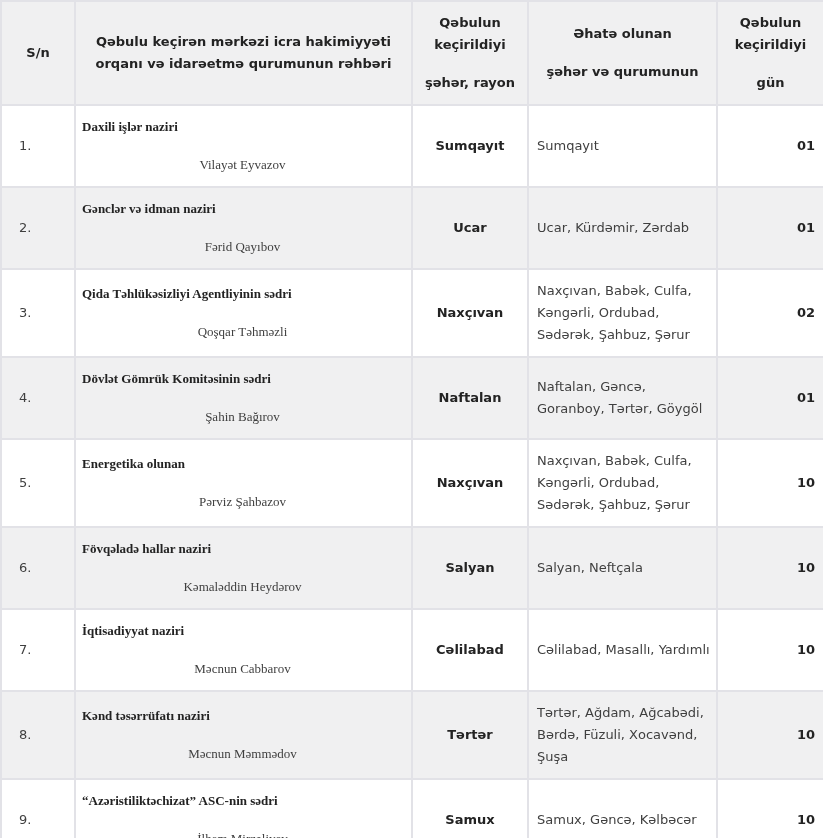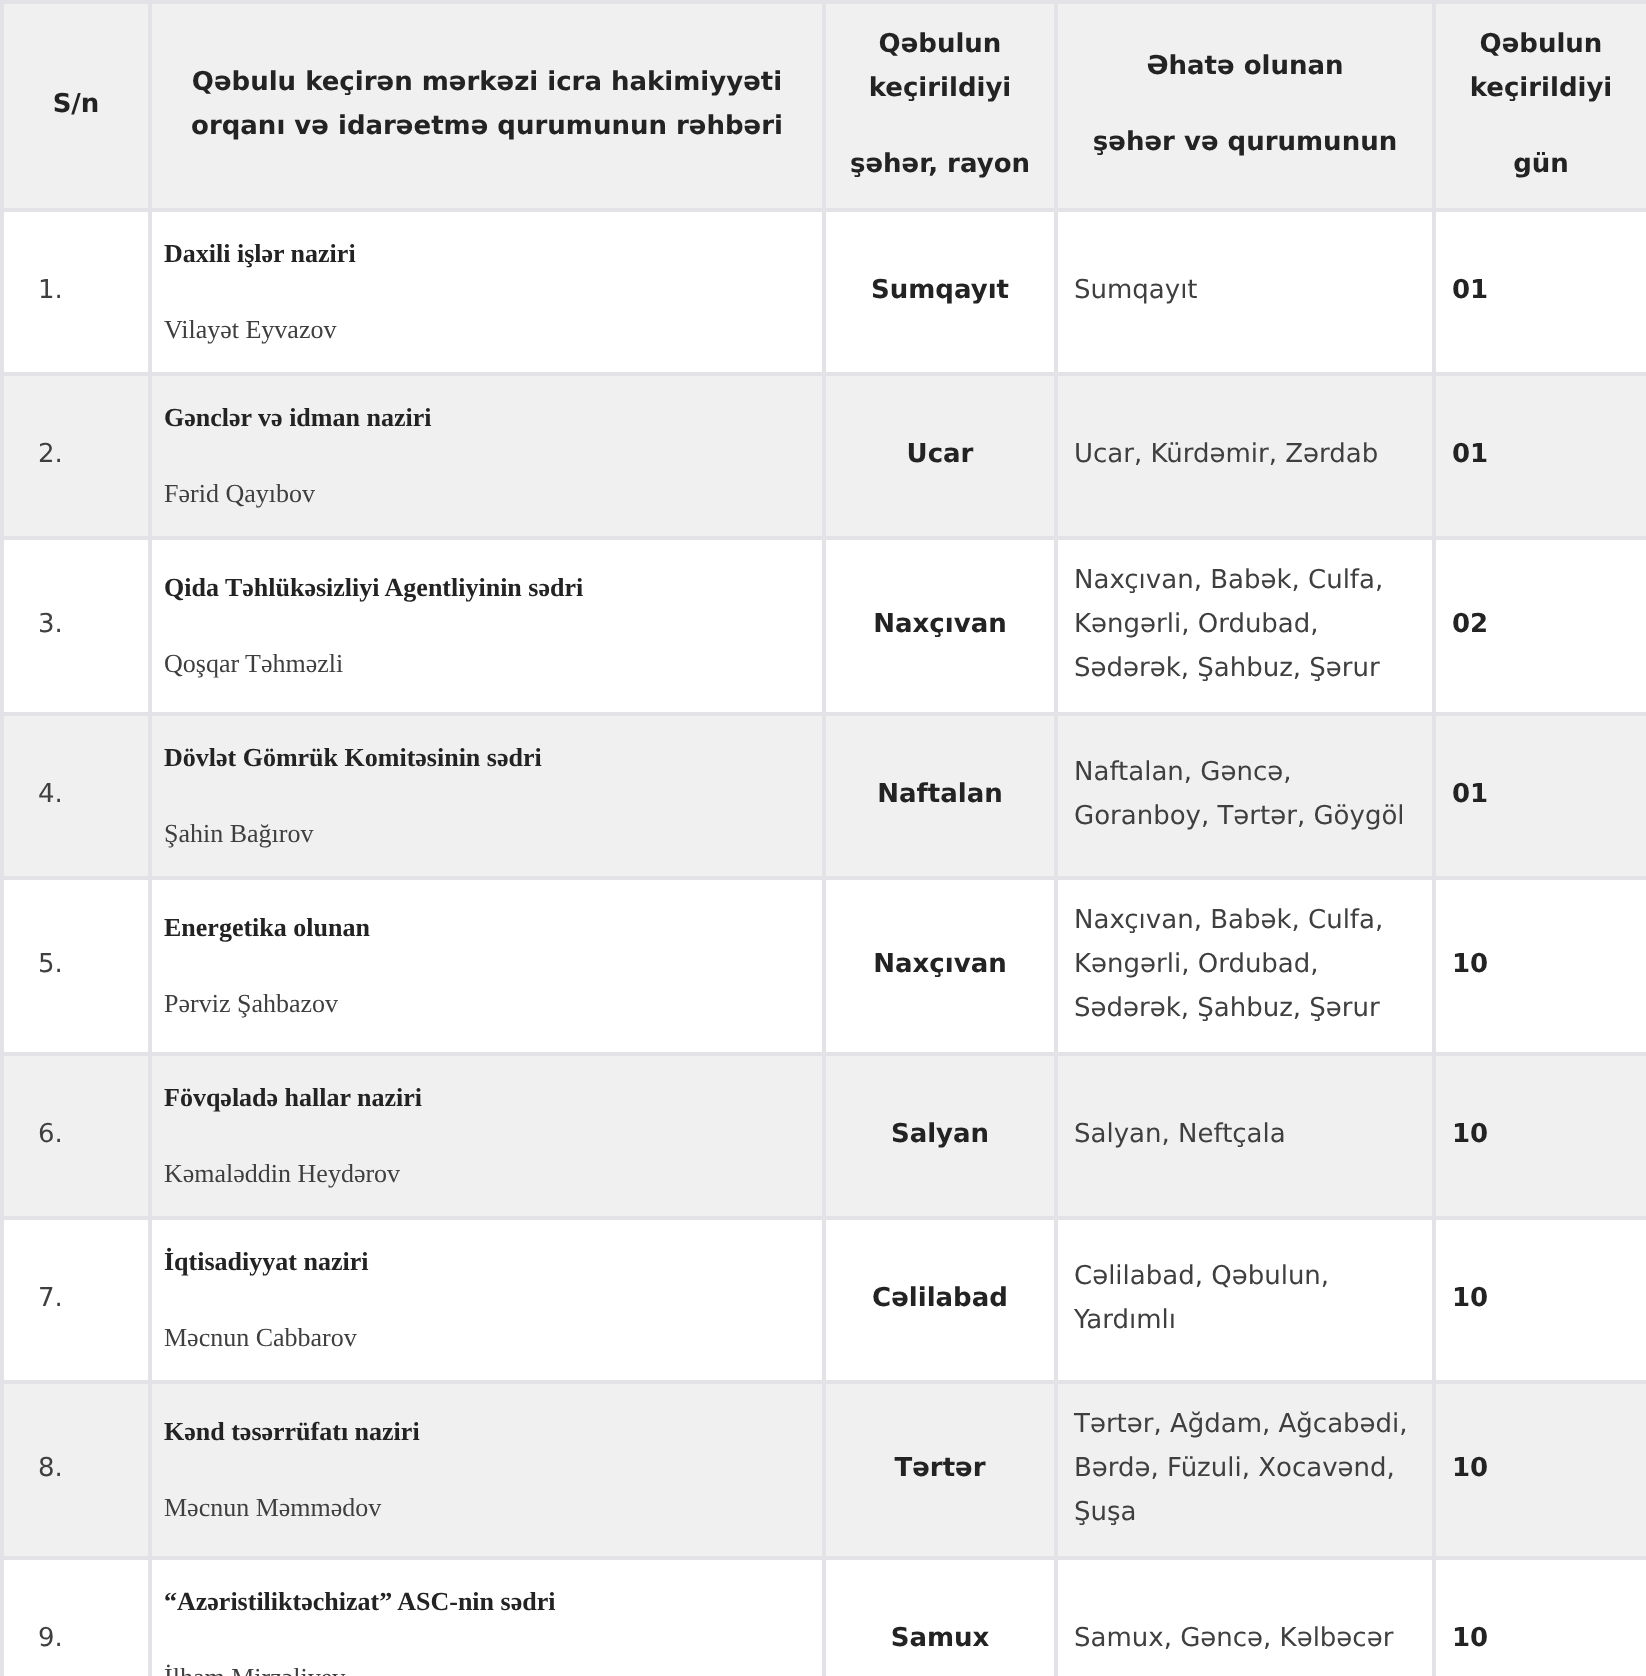--- a/index.html
+++ b/index.html
@@ -49,25 +49,25 @@
     padding:10px 4px;
   }
   thead th p{margin:0 0 16px 0;}
   thead th p:last-child{margin-bottom:0;}
 
   tbody tr{height:77px;}
   tbody tr:nth-child(even) td{background:var(--stripe-bg);}
   td.c-sn{text-align:left;padding-left:17px;}
   td.c-off{text-align:left;padding-left:6px;}
   td.c-off p{margin:0 0 16px 0;font-family:Liberation Serif, serif;}
-  td.c-off p:last-child{margin-bottom:0;}
+  td.c-off p:last-child{margin-bottom:0;text-align:center;}
   td.c-off .title{font-weight:bold;color:var(--text-bold);}
   td.c-loc{text-align:center;font-weight:bold;color:var(--text-bold);}
   td.c-cov{text-align:left;padding:10px 2px 10px 8px;}
-  td.c-day{text-align:left;font-weight:bold;color:var(--text-bold);}
+  td.c-day{text-align:right;font-weight:bold;color:var(--text-bold);}
 </style>
 </head>
 <body>
 
 <div class="page">
   <table class="sched">
     <colgroup>
       <col class="c1">
         <col class="c2">
         <col class="c3">
@@ -177,21 +177,21 @@
 
   <tr>
     <td class="c-sn">
       <span>7.</span>
     </td>
     <td class="c-off">
       <p class="title">İqtisadiyyat naziri</p>
       <p class="name">Məcnun Cabbarov</p>
     </td>
     <td class="c-loc">Cəlilabad</td>
-    <td class="c-cov">Cəlilabad, Qəbulun, Yardımlı</td>
+    <td class="c-cov">Cəlilabad, Masallı, Yardımlı</td>
     <td class="c-day">10</td>
   </tr>
 
   <tr>
     <td class="c-sn">
       <span>8.</span>
     </td>
     <td class="c-off">
       <p class="title">Kənd təsərrüfatı naziri</p>
       <p class="name">Məcnun Məmmədov</p>

